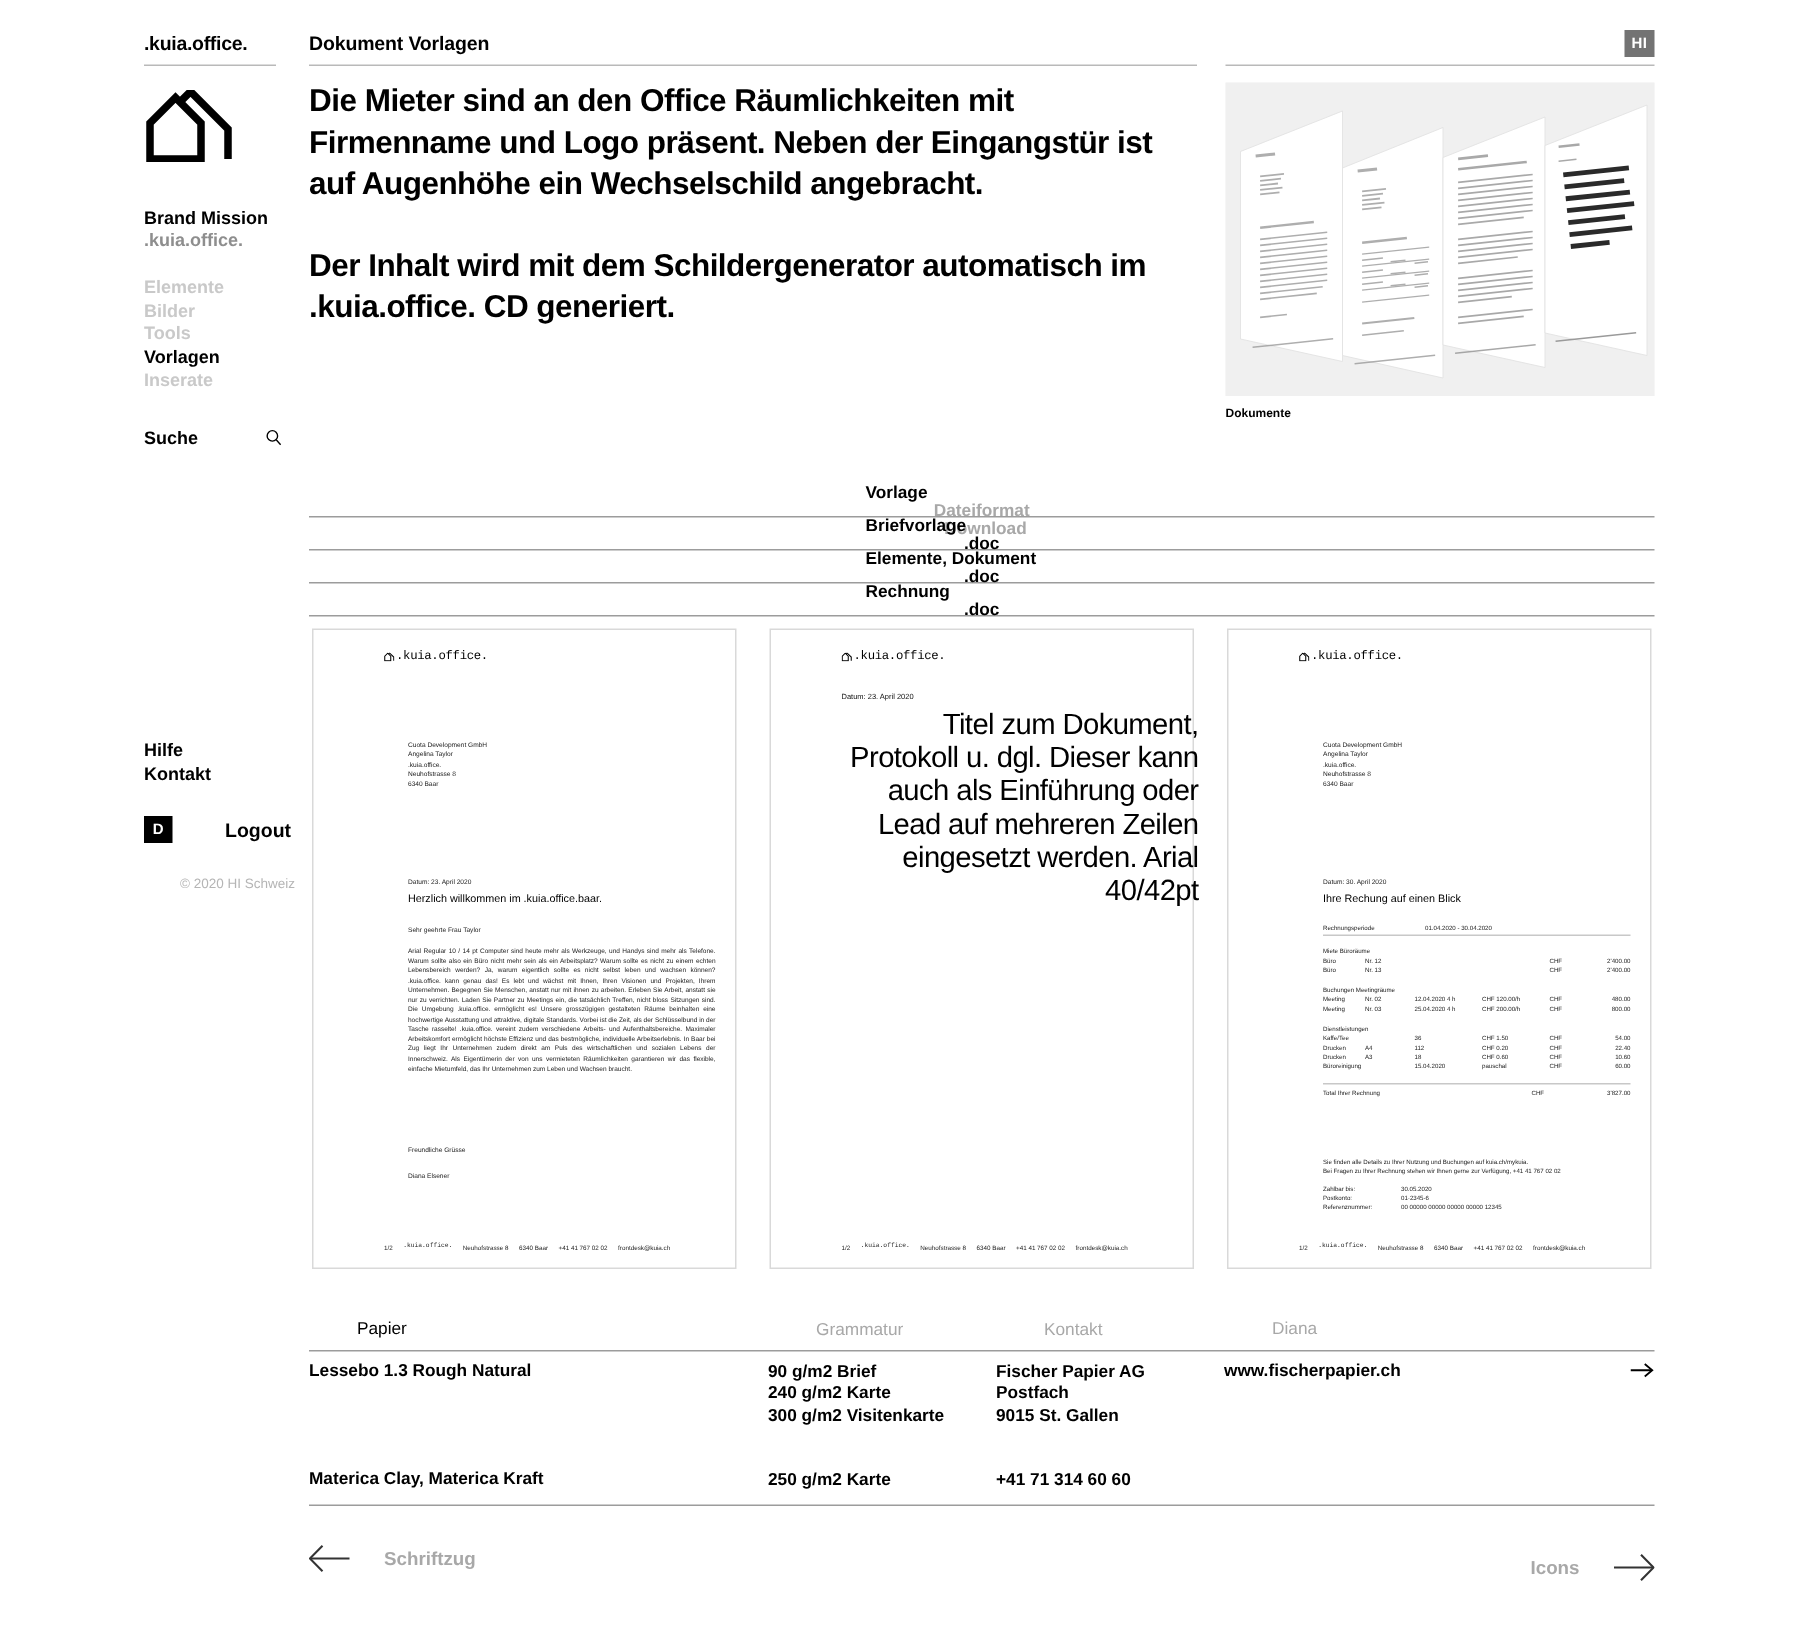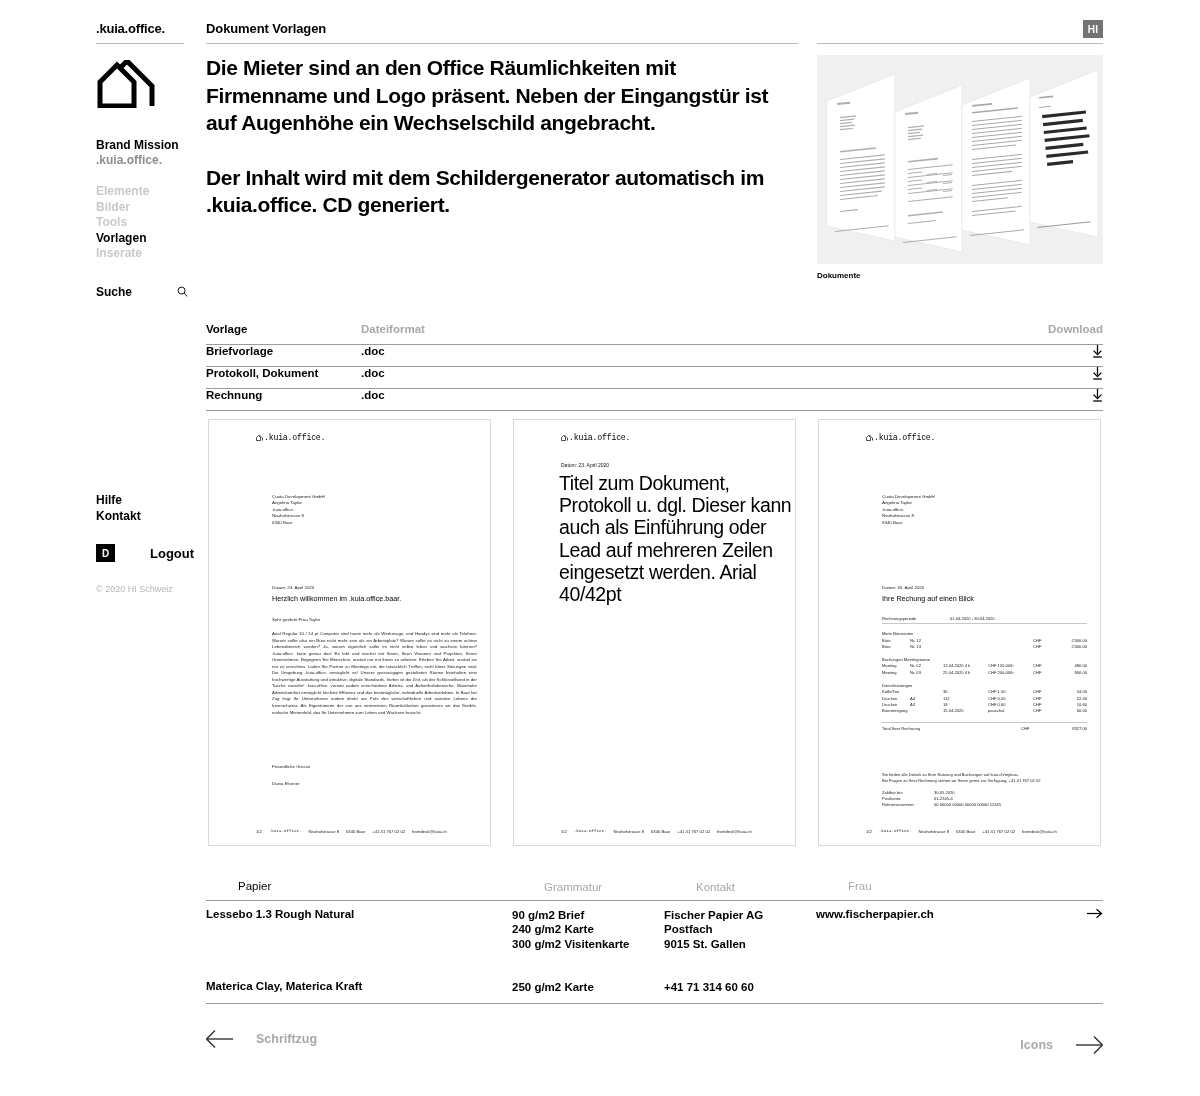--- a/index.html
+++ b/index.html
@@ -56,37 +56,37 @@
 
   .sidebar-bottom { position: absolute; left: 96px; top: 492px; width: 120px; }
   .help-link { font-size: 12px; font-weight: 700; line-height: 16px; cursor: pointer; }
   .logout-row { margin-top: 20px; display: flex; align-items: center; gap: 8px; cursor: pointer; }
   .logout-badge {
     width: 19px; height: 18px; background: #000; color: #fff;
     font-size: 10px; font-weight: 700; display: flex;
     align-items: center; justify-content: center;
   }
   .logout-label { font-size: 13px; font-weight: 700; padding-left: 27px; }
-  .copyright { margin-top: 22px; font-size: 9px; color: #b5b5b5; }
+  .copyright { margin-top: 22px; font-size: 9px; color: #b5b5b5; margin-left: 24px; }
 
   
   .hero { position: absolute; left: 206px; top: 54px; width: 580px; }
   .hero p {
     font-size: 21px; font-weight: 700; line-height: 27.5px; letter-spacing: -0.35px;
   }
   .hero .p2 { margin-top: 27px; }
 
   
   .hero-img { position: absolute; left: 817px; top: 55px; width: 286px; height: 209px; background: #f0f0f0; overflow: hidden; }
   .hero-img svg { display: block; }
   .hero-cap { position: absolute; left: 817px; top: 271px; font-size: 8px; font-weight: 700; }
 
   
   .dl-table { position: absolute; left: 206px; top: 323px; width: 897px; }
-  .dl-row { display: flex; height: 22px; border-bottom: 1px solid #9c9c9c; }
+  .dl-row { display: flex; align-items: center; height: 22px; border-bottom: 1px solid #9c9c9c; flex-direction: column; }
   .dl-row.head { border-bottom: 1px solid #9c9c9c; }
   .dl-row.head .c { color: #a8a8a8; font-weight: 700; }
   .dl-row.head .c.first { color: #000; }
   .dl-c1 { width: 155px; font-size: 11.5px; font-weight: 700; }
   .dl-c2 { flex: 1; font-size: 11.5px; font-weight: 700; }
   .dl-c3 { width: 60px; text-align: right; font-size: 11.5px; font-weight: 700; }
   .dl-arrow { width: 11px; height: 13px; margin-left: auto; cursor: pointer; }
 
   
   .cards { position: absolute; left: 208px; top: 419px; display: flex; gap: 22px; }
@@ -111,21 +111,21 @@
     font-size: 4.2px; color: #222; display: flex; gap: 7px;
     font-family: "Liberation Sans", sans-serif;
   }
   .card-foot .mono { font-family: "Liberation Mono", monospace; }
 
   
   .big-date { position: absolute; left: 47px; top: 42px; font-size: 5px; color: #111; }
   .big-title {
     position: absolute; left: 45px; top: 52px; width: 240px;
     font-size: 19.5px; line-height: 22.2px; letter-spacing: -0.4px;
-    font-weight: 400; color: #000;
+    font-weight: 400; color: #000; text-align: right;
   }
 
   
   .inv-date { position: absolute; left: 63px; top: 165px; font-size: 4.4px; color: #222; }
   .inv-title { position: absolute; left: 63px; top: 174px; font-size: 7.2px; color: #000; }
   .inv-table { position: absolute; left: 63px; top: 196px; width: 205px; font-size: 4.1px; color: #222; }
   .inv-period { display: flex; padding-bottom: 2px; border-bottom: 1px solid #c8c8c8; }
   .inv-period .lbl { width: 68px; }
   .inv-grp { margin-top: 7px; }
   .inv-grp .gt { margin-bottom: 1.5px; }
@@ -345,21 +345,21 @@
     <div class="dl-row">
       <div class="dl-c1">Briefvorlage</div>
       <div class="dl-c2">.doc</div>
       <svg class="dl-arrow" viewBox="0 0 11 13">
         <line x1="5.5" y1="0" x2="5.5" y2="8.5" stroke="#000" stroke-width="1.3"></line>
         <polyline points="1.6,5.6 5.5,9.6 9.4,5.6" fill="none" stroke="#000" stroke-width="1.3"></polyline>
         <line x1="1.2" y1="12" x2="9.8" y2="12" stroke="#000" stroke-width="1.3"></line>
       </svg>
     </div>
     <div class="dl-row">
-      <div class="dl-c1">Protokoll, Dokument</div>
+      <div class="dl-c1">Elemente, Dokument</div>
       <div class="dl-c2">.doc</div>
       <svg class="dl-arrow" viewBox="0 0 11 13">
         <line x1="5.5" y1="0" x2="5.5" y2="8.5" stroke="#000" stroke-width="1.3"></line>
         <polyline points="1.6,5.6 5.5,9.6 9.4,5.6" fill="none" stroke="#000" stroke-width="1.3"></polyline>
         <line x1="1.2" y1="12" x2="9.8" y2="12" stroke="#000" stroke-width="1.3"></line>
       </svg>
     </div>
     <div class="dl-row">
       <div class="dl-c1">Rechnung</div>
       <div class="dl-c2">.doc</div>
@@ -557,21 +557,21 @@
         <span>frontdesk@kuia.ch</span>
       </div>
     </div>
   </div>
 
   <div class="paper">
     <div class="paper-head">
       <div class="h first col-a">Papier</div>
       <div class="h col-b">Grammatur</div>
       <div class="h col-c">Kontakt</div>
-      <div class="h col-d">Frau</div>
+      <div class="h col-d">Diana</div>
     </div>
     <div class="paper-row">
       <div class="col-a">Lessebo 1.3 Rough Natural</div>
       <div class="col-b" style="white-space:pre-line">90 g/m2 Brief
 240 g/m2 Karte
 300 g/m2 Visitenkarte</div>
       <div class="col-c" style="white-space:pre-line">Fischer Papier AG
 Postfach
 9015 St. Gallen</div>
       <div class="col-d">www.fischerpapier.ch</div>

